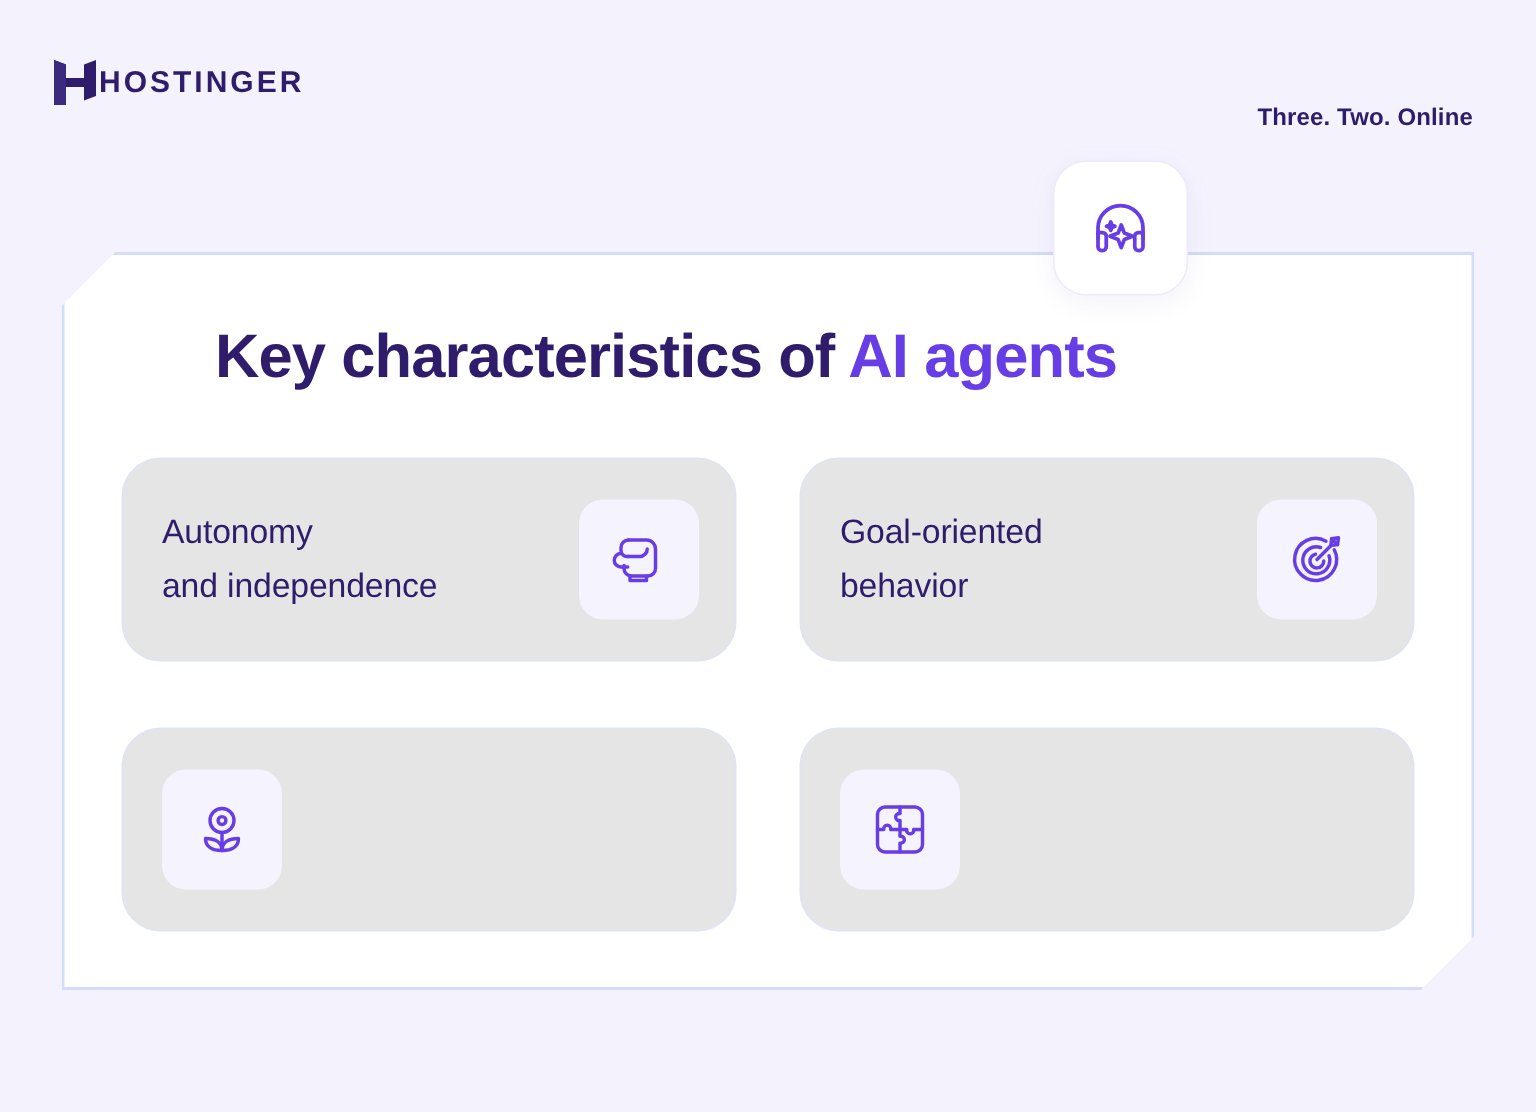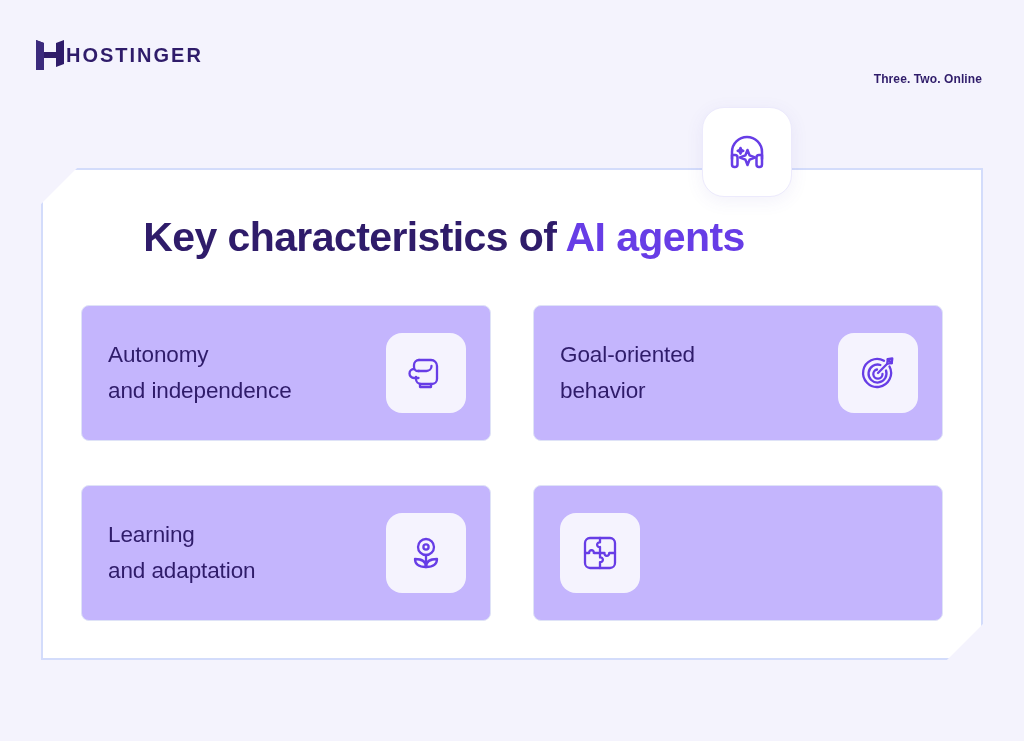--- a/index.html
+++ b/index.html
@@ -41,21 +41,21 @@
   }
 
   .brand-name {
     font-size: 20px;
     font-weight: bold;
     letter-spacing: 2.0px;
     color: #2f1c6a;
   }
 
   .tagline {
-    font-size: 12px;
+    font-size: 16px;
     font-weight: bold;
     color: #2f1c6a;
     letter-spacing: 0.1px;
     margin-top: 48px;
   }
 
   
   .panel-wrap {
     position: absolute;
     left: 41px;
@@ -136,23 +136,23 @@
     width: 862px;
     display: grid;
     grid-template-columns: 410px 410px;
     grid-template-rows: 136px 136px;
     column-gap: 42px;
     row-gap: 44px;
     z-index: 4;
   }
 
   .card {
-    background: #c4b5fd;
+    background: #e5e5e5;
     border: 1px solid #dfe3f7;
-    border-radius: 8px;
+    border-radius: 26px;
     display: flex;
     align-items: center;
     justify-content: space-between;
     padding: 0 24px 0 26px;
   }
 
   .card-text {
     font-size: 22.5px;
     line-height: 1.58;
     color: #2f1c6a;
@@ -241,22 +241,20 @@
           <path d="M24.5 21 a4.6 4.6 0 1 1 -5.5 -4.5"></path>
           <path d="M20 20 L29.5 10.5"></path>
           <path d="M29.2 10.8 l0.6 -4.6 3.9 3.9 -4.6 0.6 Z"></path>
           <path d="M33.7 10.1 l0.6 -4.6 -4.6 0.7"></path>
         </svg>
       </span>
     </div>
   </div>
 
   <div class="card">
-    <div class="card-text">Learning
-and adaptation</div>
     <div class="card-icon-tile">
       <span>
         <svg width="40" height="40" viewBox="0 0 40 40" fill="none" stroke="#673de6" stroke-width="2.3" stroke-linecap="round" stroke-linejoin="round">
           <circle cx="20" cy="14" r="8"></circle>
           <circle cx="20" cy="14" r="2.6"></circle>
           <path d="M20 22 v12"></path>
           <path d="M20 34 c-6.5 0 -11 -2.5 -11 -8 6.5 0 11 2.5 11 8 Z"></path>
           <path d="M20 34 c6.5 0 11 -2.5 11 -8 -6.5 0 -11 2.5 -11 8 Z"></path>
         </svg>
       </span>

